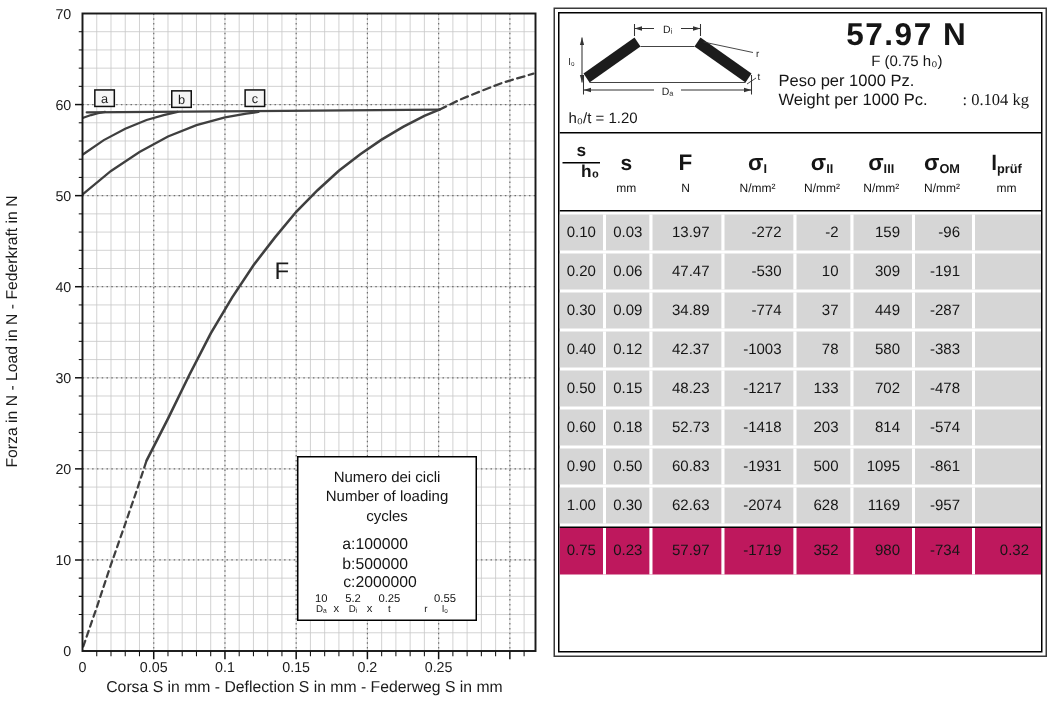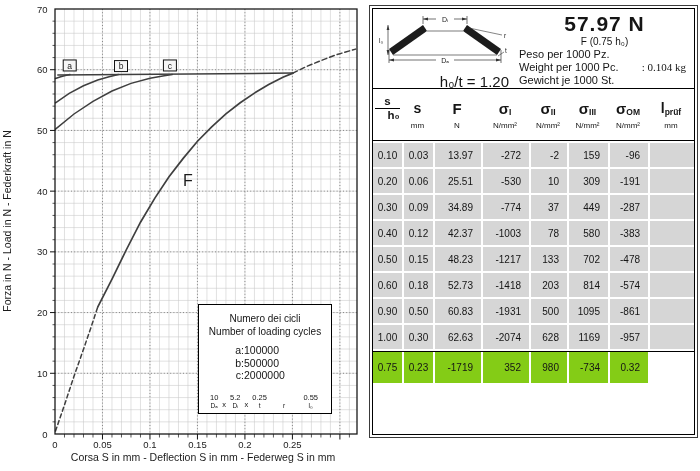--- a/index.html
+++ b/index.html
@@ -1,40 +1,40 @@
 <!DOCTYPE html>
 <html><head>
 <meta charset="utf-8">
 <style>
   html,body{margin:0;padding:0;background:#fff;}
   .stage{position:relative;width:700px;height:471px;background:#fff;overflow:hidden;
          font-family:"Liberation Sans",sans-serif;color:#151515;}
   svg text{font-family:"Liberation Sans",sans-serif;fill:#1b1b1b;}
 
   
-  .legend{position:absolute;left:198px;top:304px;width:134px;height:110px;background:#fff;
+  .legend{position:absolute;left:198px;top:304px;width:120px;height:110px;background:#fff;
           border:1.2px solid #000;box-sizing:border-box;padding:7px 8px 4px;display:flex;
           flex-direction:column;}
   .lg-title{font-size:10px;text-align:center;line-height:13px;}
   .cycles{margin-top:6px;display:flex;flex-direction:column;align-items:center;}
   .cyc{display:flex;font-size:10.5px;line-height:12.5px;}
   .cyc .k{width:16px;text-align:right;}
   .cyc .v{width:58px;text-align:left;}
   .dims{display:flex;margin-top:auto;padding:0 3px;align-items:flex-end;}
   .dcol{display:flex;flex-direction:column;align-items:center;margin-right:4px;}
   .dv{font-size:7.5px;line-height:8px;}
   .dl{font-size:6.5px;line-height:7px;}
 
   
   .panel{position:absolute;left:372px;top:8px;width:323px;height:427px;background:#fff;
          border:1.5px solid #000;box-sizing:border-box;overflow:hidden;
          box-shadow:0 0 0 2px #fff,0 0 0 3px #3a3a3a;}
   .info{display:flex;height:79px;border-bottom:1.5px solid #000;}
   .spring-col{width:142px;padding:3px 0 0 6px;box-sizing:border-box;}
-  .ratio{text-align:right;font-size:15px;margin-top:1px;width:130px;}
+  .ratio{text-align:left;font-size:10px;margin-top:1px;width:130px;}
   .force-col{flex:1;padding-top:3px;display:flex;flex-direction:column;}
   .big{font-size:21px;font-weight:bold;text-align:center;letter-spacing:1px;line-height:24px;}
   .fsub{font-size:10px;text-align:center;line-height:12px;}
   .wline{font-size:11px;line-height:13px;padding-left:4px;display:flex;}
   .wval{margin-left:auto;padding-right:8px;font-family:Liberation Serif, serif;}
 
   .gridcols{display:grid;grid-template-columns:29px 31px 48px 48px 38px 41px 40px 1fr;}
   .thead{height:51px;border-bottom:1.5px solid #000;align-items:start;}
   .hcell{text-align:center;padding-top:6px;}
   .hsym{font-size:14px;font-weight:bold;height:26px;display:flex;align-items:center;justify-content:center;}
@@ -44,21 +44,21 @@
   .frac .top{display:block;border-bottom:1px solid #000;padding:0 4px 1px;}
   .frac .bot{display:block;padding-top:1px;margin-left:12px;}
   .tbody{padding-top:2px;}
   .trow{height:24px;margin-bottom:2px;}
   .tcell{background:#d6d6d6;font-size:10px;display:flex;align-items:center;justify-content:flex-end;
          padding-right:8px;border-left:2px solid #fff;box-sizing:border-box;}
   .tcell.c0{border-left:none;}
   .tcell.c0,.tcell.c1{justify-content:center;padding-right:0;}
   #tfinal{border-top:1.5px solid #000;}
   .trow.final{height:31px;margin:0;}
-  .trow.final .tcell{background:#84cc16;}
+  .trow.final .tcell{background:#be185d;}
 </style>
 </head>
 <body>
 
 <div class="stage">
 
   
   <svg id="plot" width="370" height="471" viewBox="0 0 370 471">
     <g id="grid-layer">
         <line x1="64.49685534591195" y1="9" x2="64.49685534591195" y2="434" stroke="#c8c8c8" stroke-width="0.55"></line>
@@ -336,23 +336,20 @@
       <div class="force-col">
         <div class="big">57.97 N</div>
         <div class="fsub">F (0.75 h₀)</div>
         <div class="wline">
           <span>Peso per 1000 Pz.</span>
         </div>
         <div class="wline">
           <span>Weight per 1000 Pc.</span>
           <span class="wval">: 0.104 kg</span>
         </div>
-        <div class="wline">
-          <span>Gewicht je 1000 St.</span>
-        </div>
       </div>
     </div>
 
     <div class="thead gridcols">
       <div class="hcell">
         <div class="hsym">
             <span class="frac">
               <span class="top">s</span>
               <span class="bot">h₀</span>
             </span>
@@ -415,21 +412,21 @@
           <div class="tcell c2">13.97</div>
           <div class="tcell c3">-272</div>
           <div class="tcell c4">-2</div>
           <div class="tcell c5">159</div>
           <div class="tcell c6">-96</div>
           <div class="tcell c7"></div>
         </div>
         <div class="trow gridcols ">
           <div class="tcell c0">0.20</div>
           <div class="tcell c1">0.06</div>
-          <div class="tcell c2">25.51</div>
+          <div class="tcell c2">47.47</div>
           <div class="tcell c3">-530</div>
           <div class="tcell c4">10</div>
           <div class="tcell c5">309</div>
           <div class="tcell c6">-191</div>
           <div class="tcell c7"></div>
         </div>
         <div class="trow gridcols ">
           <div class="tcell c0">0.30</div>
           <div class="tcell c1">0.09</div>
           <div class="tcell c2">34.89</div>
@@ -487,20 +484,21 @@
           <div class="tcell c4">628</div>
           <div class="tcell c5">1169</div>
           <div class="tcell c6">-957</div>
           <div class="tcell c7"></div>
         </div>
       </div>
     <div id="tfinal">
         <div class="trow gridcols final">
           <div class="tcell c0">0.75</div>
           <div class="tcell c1">0.23</div>
+          <div class="tcell c2">57.97</div>
           <div class="tcell c3">-1719</div>
           <div class="tcell c4">352</div>
           <div class="tcell c5">980</div>
           <div class="tcell c6">-734</div>
           <div class="tcell c7">0.32</div>
         </div>
       </div>
   </div>
 </div>
 

